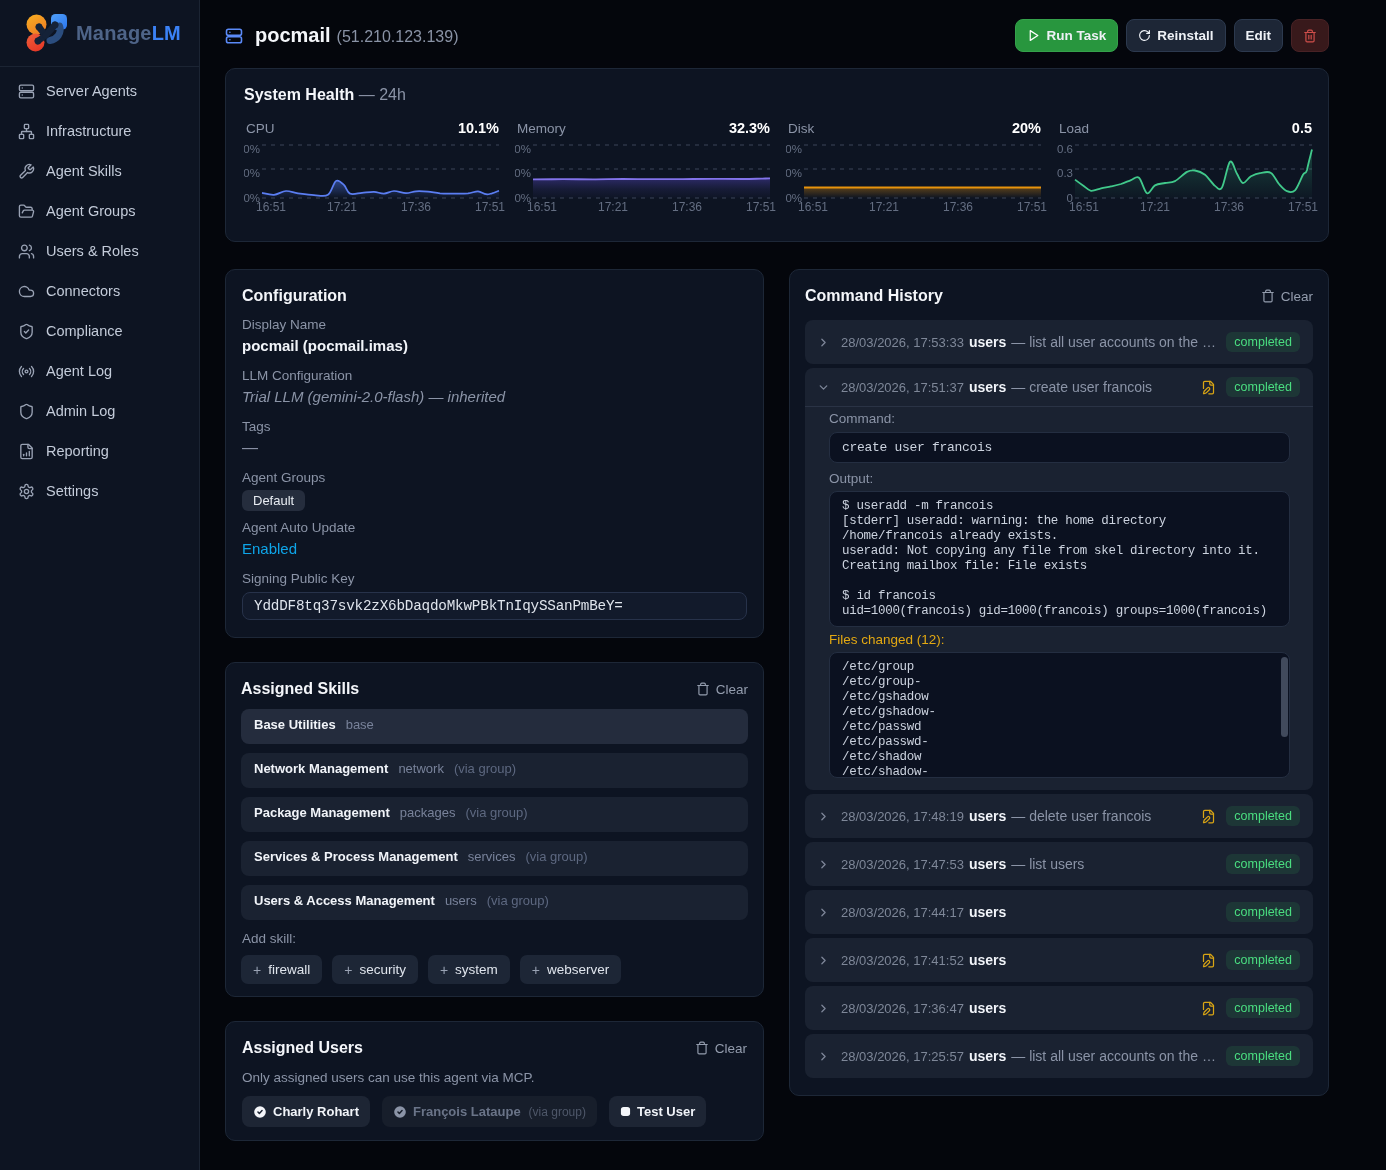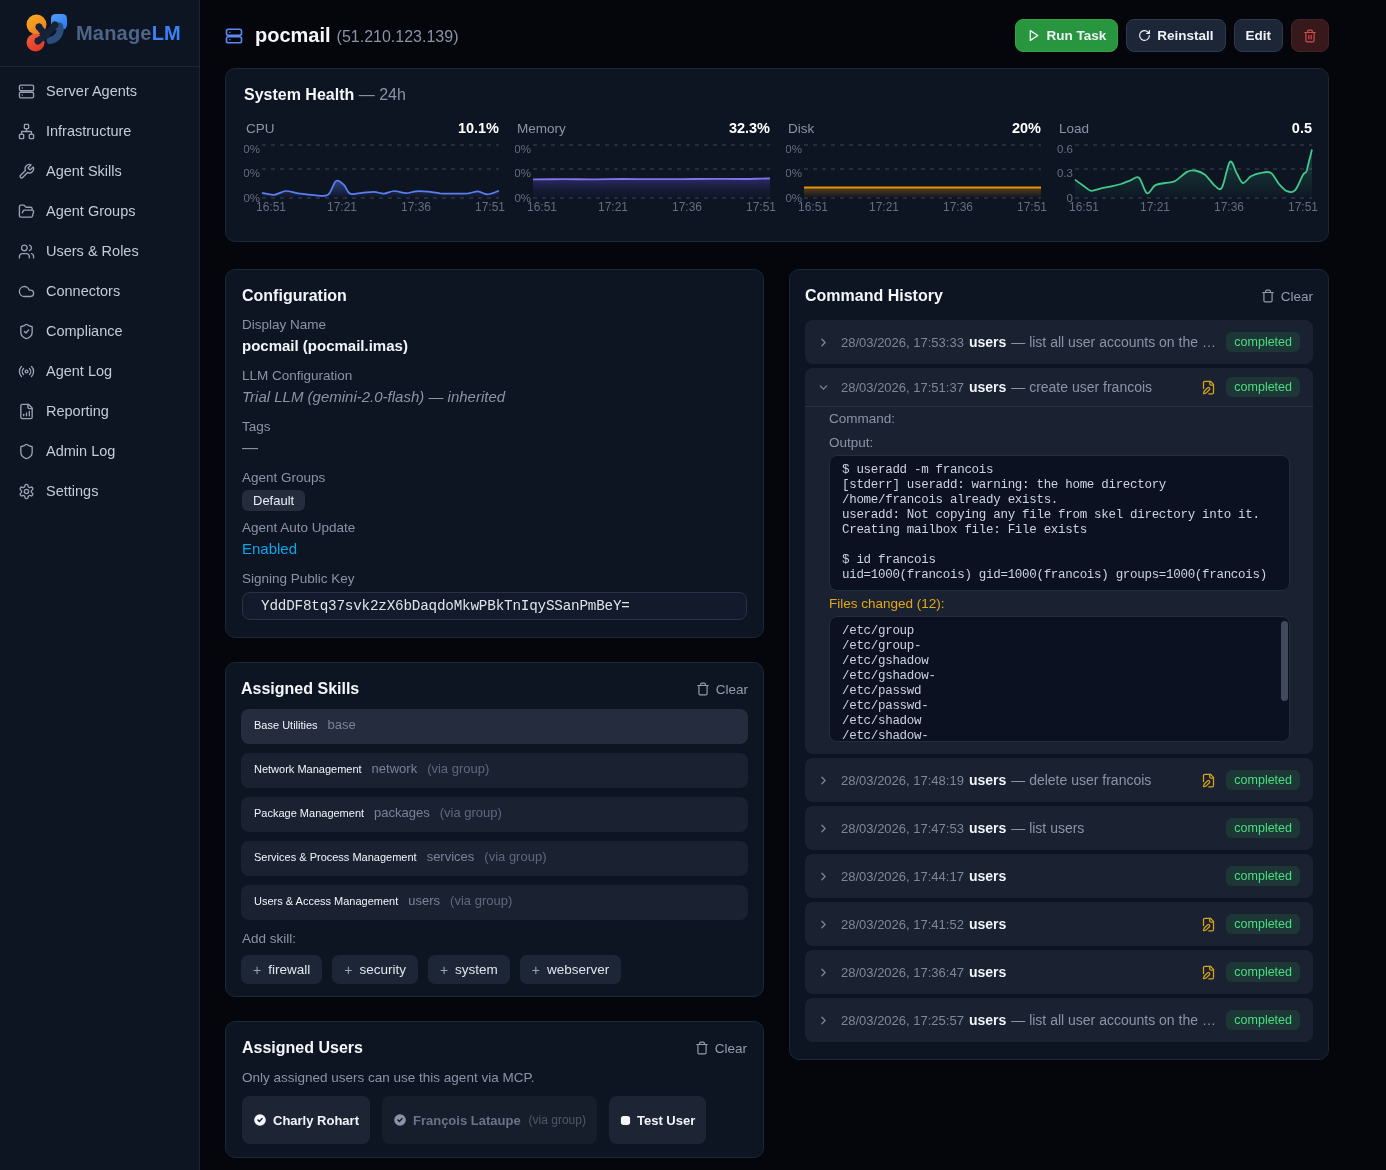--- a/index.html
+++ b/index.html
@@ -52,38 +52,38 @@
 .colR { flex:1; min-width:0; }
 
 .config { padding:16px 16px 17px 16px; }
 .config .h2 + .flabel { margin-top:11px; }
 .flabel { font-size:13.5px; color:#8b94a7; margin-top:14px; line-height:16px; }
 .fval { font-size:15px; color:#f1f4f9; font-weight:600; margin-top:4px; line-height:17px; }
 .fital { font-size:15px; color:#8b94a7; font-style:italic; margin-top:4px; margin-bottom:4px; line-height:17px; }
 .fdash { color:#8b94a7; margin-top:4px; line-height:17px; }
 .badge-default { display:inline-block; background:#252d3d; color:#e8ecf2; border-radius:6px; font-size:13px; line-height:15px; padding:3px 11px; margin-top:4px; }
 .fgreen { color:#0ea5e9; font-size:15px; margin-top:4px; line-height:17px; }
-.keybox { margin-top:5px; background:#121a2b; border:1px solid #27324a; border-radius:8px; padding:5px 18px; font-family:"Liberation Mono",monospace; font-size:14.3px; letter-spacing:-0.2px; line-height:16px; color:#dfe4ec; }
+.keybox { margin-top:5px; background:#121a2b; border:1px solid #27324a; border-radius:8px; padding:5px 11px; font-family:"Liberation Mono",monospace; font-size:14.3px; letter-spacing:-0.2px; line-height:16px; color:#dfe4ec; }
 
 .skills { padding:16px 15px 12px 15px; }
 .skills .cardhead { margin-bottom:10px; }
 .srow { background:#1a2231; border-radius:8px; height:35px; display:flex; align-items:baseline; gap:10px; padding:8px 13px; margin-top:9px; }
 .srow.first { background:#242c3d; }
-.srow .sn { font-size:11px; font-weight:400; color:#f1f4f9;text-align:center; }
+.srow .sn { font-size:13px; font-weight:700; color:#f1f4f9;text-align:center; }
 .srow .sc { font-size:13px; color:#78829a; }
 .srow .sg { font-size:13px; color:#5d6880; }
 .addskill { font-size:13.5px; color:#8b94a7; margin:11px 0 0 1px; line-height:16px; }
 .chips { display:flex; gap:10px; margin-top:8px; }
 .chip { background:#1d2636; border-radius:7px; height:29px; display:flex; align-items:center; gap:7px; padding:0 12px; font-size:13.5px; color:#dfe4ec; }
 .chip .plus { color:#9aa3b4; font-size:14px; }
 
 .users { padding:16px 16px 13px 16px; }
 .udesc { font-size:13.5px; color:#8b94a7; margin-top:12px; line-height:16px; }
 .uchips { display:flex; gap:12px; margin-top:10px; }
-.uchip { background:#1d2534; border-radius:8px; height:48px; display:flex; align-items:center; gap:6px; padding:0 11px; font-size:13px; font-weight:600; color:#f1f4f9; white-space:nowrap; }
+.uchip { background:#1d2534; border-radius:8px; height:31px; display:flex; align-items:center; gap:6px; padding:0 11px; font-size:13px; font-weight:600; color:#f1f4f9; white-space:nowrap; }
 .uchip.dim { background:#171e2b; color:#6a7488; }
 .uchip .via { font-weight:400; font-size:12px; color:#4e5769; margin-left:2px; }
 
 .history { padding:16px 15px 17px 15px; }
 .history .cardhead { margin-bottom:14px; }
 .hrow { background:#1a2231; border-radius:8px; height:44px; display:flex; align-items:center; gap:5px; padding:0 13px 0 12px; margin-top:4px; }
 .hrow .chev, .hexphead .chev { margin-right:6px; }
 .chev { color:#7d8698; flex:none; }
 .dt { font-size:13px; color:#7e8798; white-space:nowrap; }
 .u { font-size:14px; font-weight:700; color:#f1f4f9; white-space:nowrap; }
@@ -170,29 +170,29 @@
           <path d="m9 12 2 2 4-4"></path>
         </svg>Compliance</div>
     <div class="nitem"><svg width="17" height="17" viewBox="0 0 24 24" fill="none" stroke="currentColor" stroke-width="1.9" stroke-linecap="round" stroke-linejoin="round">
           <path d="M4.9 19.1C1 15.2 1 8.8 4.9 4.9"></path>
           <path d="M7.8 16.2c-2.3-2.3-2.3-6.1 0-8.5"></path>
           <circle cx="12" cy="12" r="2"></circle>
           <path d="M16.2 7.8c2.3 2.3 2.3 6.1 0 8.5"></path>
           <path d="M19.1 4.9C23 8.8 23 15.2 19.1 19.1"></path>
         </svg>Agent Log</div>
     <div class="nitem"><svg width="17" height="17" viewBox="0 0 24 24" fill="none" stroke="currentColor" stroke-width="1.9" stroke-linecap="round" stroke-linejoin="round">
+          <path d="M20 13c0 5-3.5 7.5-7.66 8.95a1 1 0 0 1-.67-.01C7.5 20.5 4 18 4 13V6a1 1 0 0 1 1-1c2 0 4.5-1.2 6.24-2.72a1 1 0 0 1 1.52 0C14.51 3.81 17 5 19 5a1 1 0 0 1 1 1z"></path>
+        </svg>Admin Log</div>
+    <div class="nitem"><svg width="17" height="17" viewBox="0 0 24 24" fill="none" stroke="currentColor" stroke-width="1.9" stroke-linecap="round" stroke-linejoin="round">
           <path d="M15 2H6a2 2 0 0 0-2 2v16a2 2 0 0 0 2 2h12a2 2 0 0 0 2-2V7Z"></path>
           <path d="M14 2v4a2 2 0 0 0 2 2h4"></path>
           <path d="M8 18v-2"></path>
           <path d="M12 18v-4"></path>
           <path d="M16 18v-6"></path>
         </svg>Reporting</div>
-    <div class="nitem"><svg width="17" height="17" viewBox="0 0 24 24" fill="none" stroke="currentColor" stroke-width="1.9" stroke-linecap="round" stroke-linejoin="round">
-          <path d="M20 13c0 5-3.5 7.5-7.66 8.95a1 1 0 0 1-.67-.01C7.5 20.5 4 18 4 13V6a1 1 0 0 1 1-1c2 0 4.5-1.2 6.24-2.72a1 1 0 0 1 1.52 0C14.51 3.81 17 5 19 5a1 1 0 0 1 1 1z"></path>
-        </svg>Admin Log</div>
     <div class="nitem"><svg width="17" height="17" viewBox="0 0 24 24" fill="none" stroke="currentColor" stroke-width="1.9" stroke-linecap="round" stroke-linejoin="round">
           <path d="M12.22 2h-.44a2 2 0 0 0-2 2v.18a2 2 0 0 1-1 1.73l-.43.25a2 2 0 0 1-2 0l-.15-.08a2 2 0 0 0-2.73.73l-.22.38a2 2 0 0 0 .73 2.73l.15.1a2 2 0 0 1 1 1.72v.51a2 2 0 0 1-1 1.74l-.15.09a2 2 0 0 0-.73 2.73l.22.38a2 2 0 0 0 2.73.73l.15-.08a2 2 0 0 1 2 0l.43.25a2 2 0 0 1 1 1.73V20a2 2 0 0 0 2 2h.44a2 2 0 0 0 2-2v-.18a2 2 0 0 1 1-1.73l.43-.25a2 2 0 0 1 2 0l.15.08a2 2 0 0 0 2.73-.73l.22-.39a2 2 0 0 0-.73-2.73l-.15-.08a2 2 0 0 1-1-1.74v-.5a2 2 0 0 1 1-1.74l.15-.09a2 2 0 0 0 .73-2.73l-.22-.38a2 2 0 0 0-2.73-.73l-.15.08a2 2 0 0 1-2 0l-.43-.25a2 2 0 0 1-1-1.73V4a2 2 0 0 0-2-2z"></path>
           <circle cx="12" cy="12" r="3"></circle>
         </svg>Settings</div>
   </nav>
 </aside>
 <main>
   <div class="topbar">
     <div class="titlegrp">
       <svg width="18" height="18" viewBox="0 0 24 24" fill="none" stroke="#5b8af8" stroke-width="2.1" stroke-linecap="round" stroke-linejoin="round">
@@ -484,20 +484,21 @@
             <span class="desc">— create user francois</span>
             <svg class="fpen" width="15" height="15" viewBox="0 0 24 24" fill="none" stroke="currentColor" stroke-width="2" stroke-linecap="round" stroke-linejoin="round">
                 <path d="M12.5 22H18a2 2 0 0 0 2-2V7l-5-5H6a2 2 0 0 0-2 2v9.5"></path>
                 <path d="M14 2v4a2 2 0 0 0 2 2h4"></path>
                 <path d="M13.378 15.626a1 1 0 1 0-3.004-3.004l-5.01 5.012a2 2 0 0 0-.506.854l-.837 2.87a.5.5 0 0 0 .62.62l2.87-.837a2 2 0 0 0 .854-.506z"></path>
               </svg>
             <span class="status">completed</span>
           </div>
           <div class="hexpbody">
             <div class="olabel">Command:</div>
+            <div class="codebox cmdbox">create user francois</div>
             <div class="olabel out">Output:</div>
             <div class="codebox">$ useradd -m francois
 [stderr] useradd: warning: the home directory
 /home/francois already exists.
 useradd: Not copying any file from skel directory into it.
 Creating mailbox file: File exists
 
 $ id francois
 uid=1000(francois) gid=1000(francois) groups=1000(francois)</div>
             <div class="fileshead">Files changed (12):</div>

